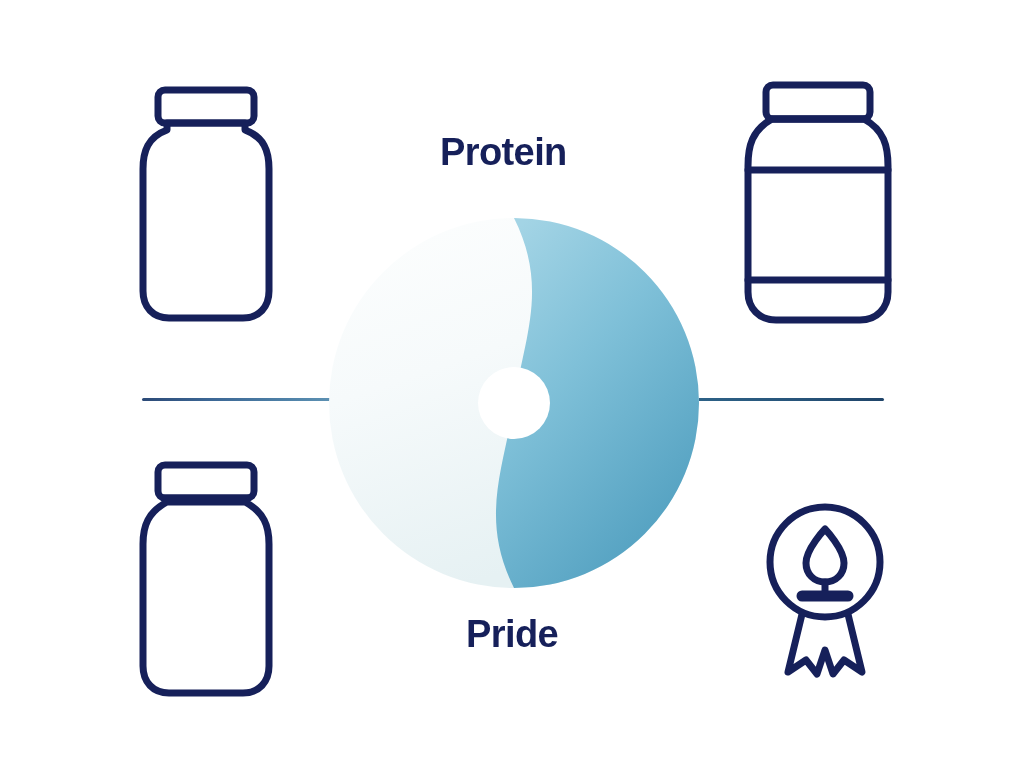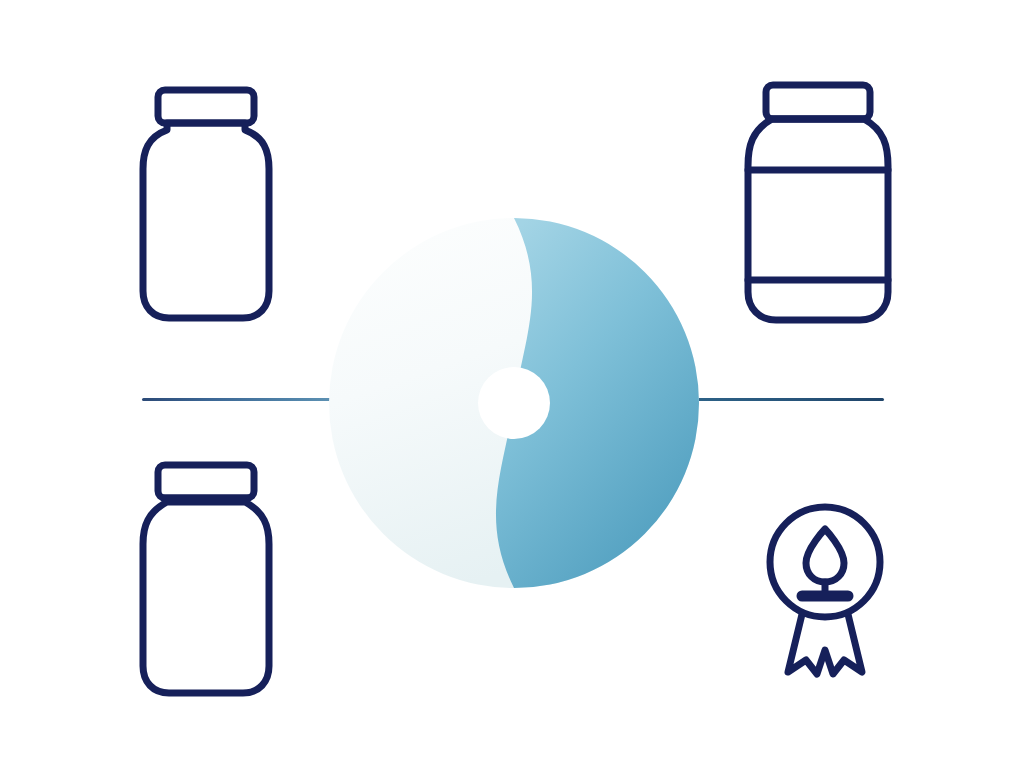--- a/index.html
+++ b/index.html
@@ -78,21 +78,23 @@
   #slot-jar-plain         { left: 126px; top: 85px;  width: 160px; height: 240px; }
   #slot-jar-supplement    { left: 738px; top: 80px;  width: 160px; height: 250px; }
   #slot-jar-rimmed        { left: 126px; top: 460px; width: 160px; height: 240px; }
   #slot-award-badge       { left: 760px; top: 500px; width: 130px; height: 185px; }
 </style>
 </head>
 <body>
 
 <div id="canvas">
 
-
+  <div id="word-protein" class="wordmark">Protein</div>
+
+  <div id="word-pride" class="wordmark">Pride</div>
 
   <div id="divider-left" class="divider"></div>
   <div id="divider-right" class="divider"></div>
 
   <div id="disc-wrap">
     <svg width="370" height="370" viewBox="0 0 370 370" aria-hidden="true">
       <defs>
         <linearGradient id="gradPale" x1="0" y1="0" x2="0.35" y2="1">
           <stop offset="0%" stop-color="#FDFEFE"></stop>
           <stop offset="45%" stop-color="#F6FAFB"></stop>

